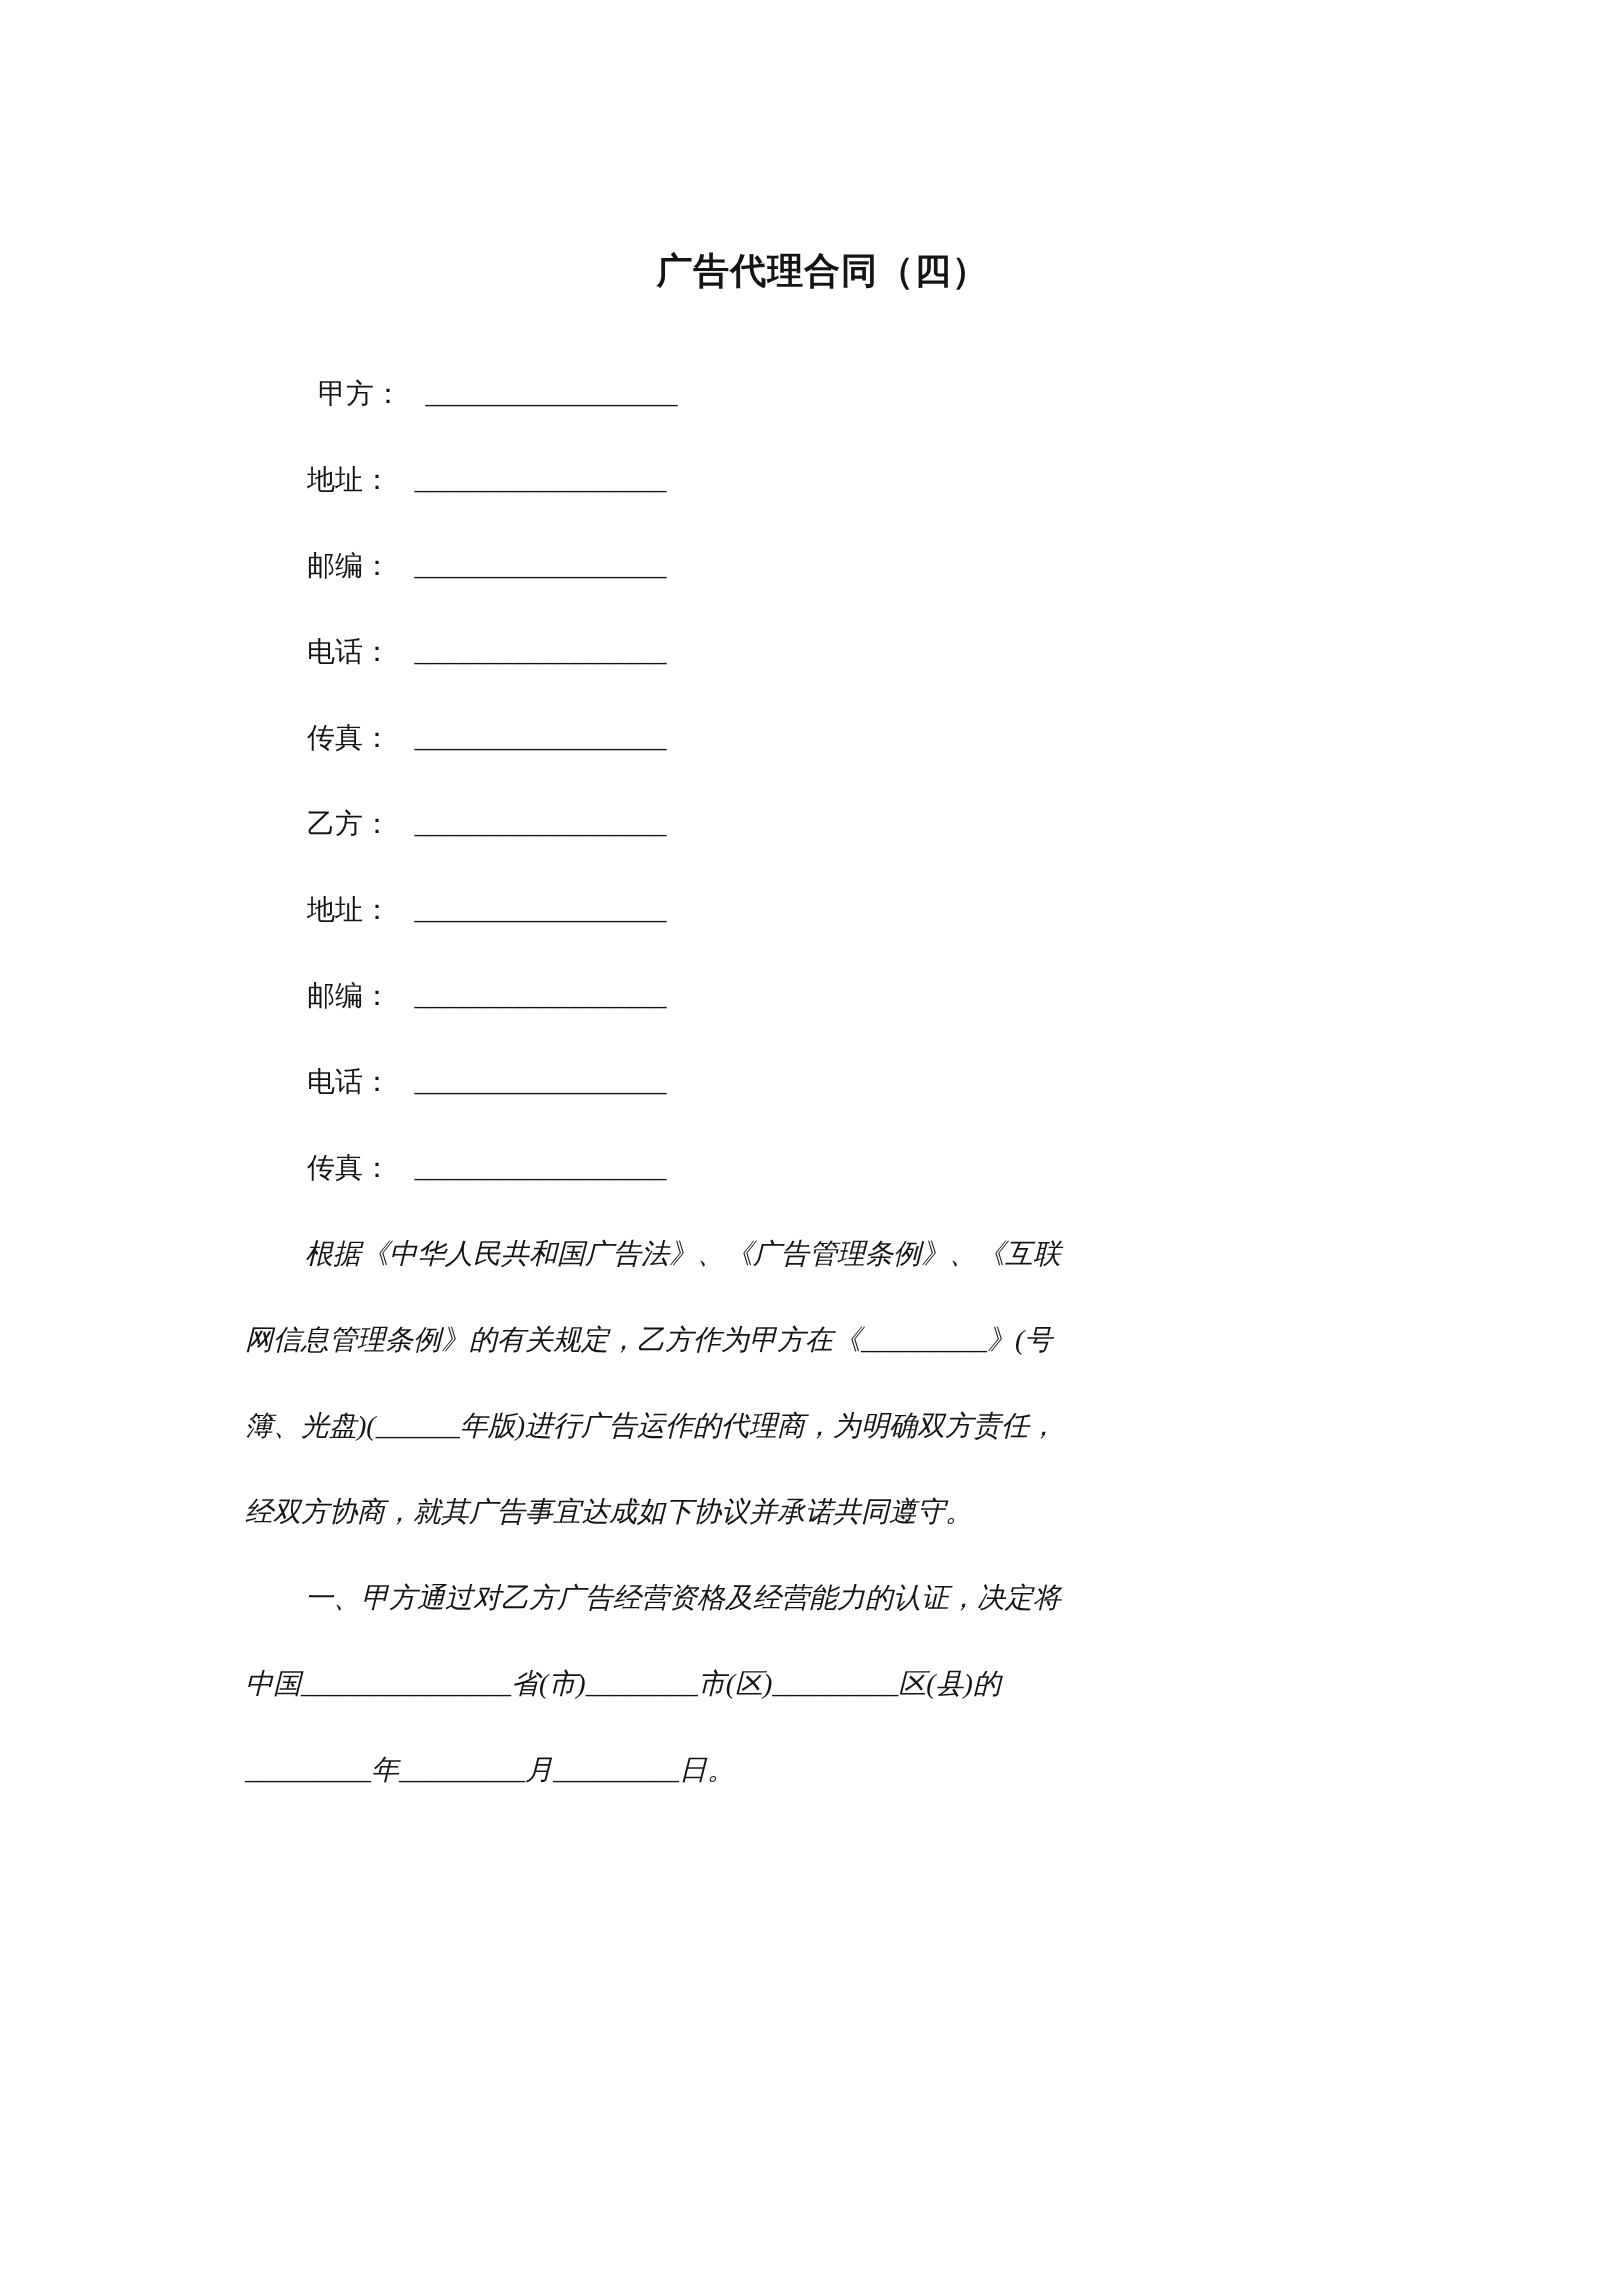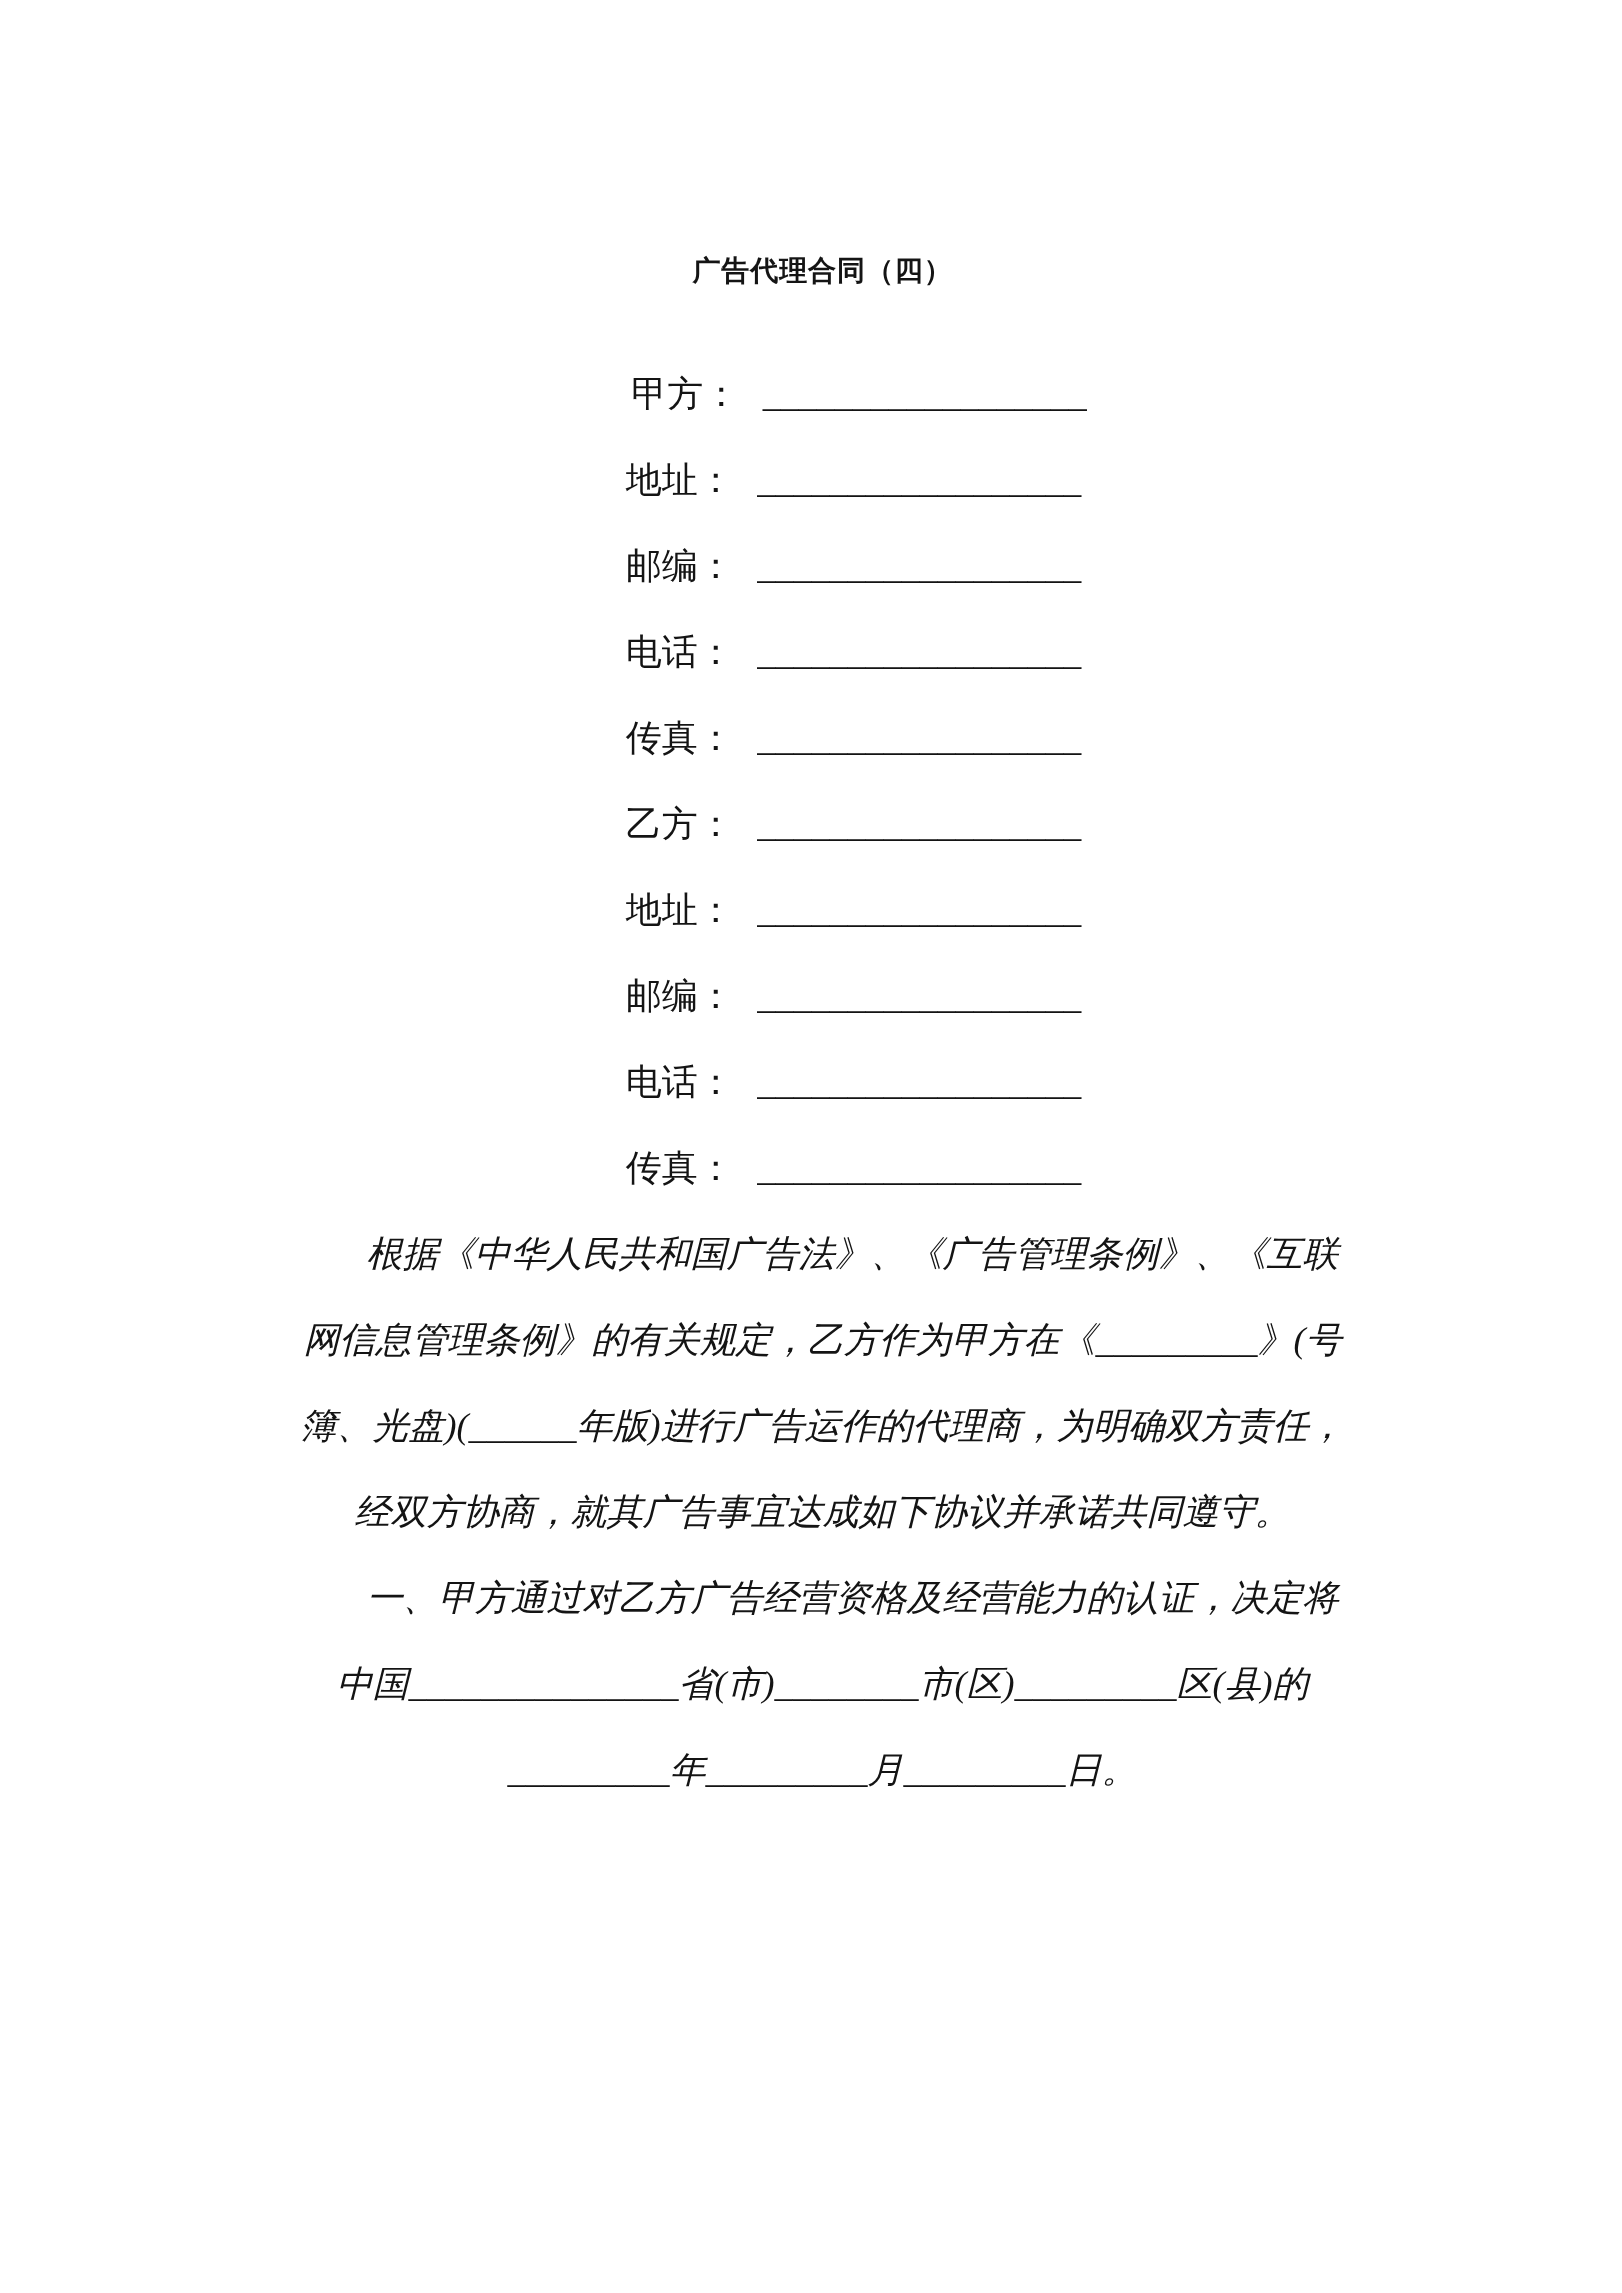--- a/index.html
+++ b/index.html
@@ -9,32 +9,31 @@
     width: 1623px;
     height: 2294px;
     margin: 0 auto;
     background: #ffffff;
     color: #141414;
     font-family: "Liberation Serif", "DejaVu Serif", serif;
     padding: 249px 223px 0 245px;
     overflow: hidden;
   }
   .doc-title {
-    font-size: 28px;
+    font-size: 36px;
     line-height: 44px;
     font-weight: bold;
     text-align: center;
     white-space: nowrap;
     letter-spacing: 0.9px;
   }
   .content {
     margin-top: 58px;
-    font-size: 36px;
+    font-size: 28px;
     line-height: 86px;
-    text-align: center;
   }
   .form-row {
     white-space: nowrap;
     padding-left: 62px;
   }
   .form-row.first-party-extra-indent { padding-left: 73px; }
   .form-row .blank { margin-left: 23.6px; letter-spacing: 0; }
   .body-line {
     white-space: nowrap;
     font-style: italic;

